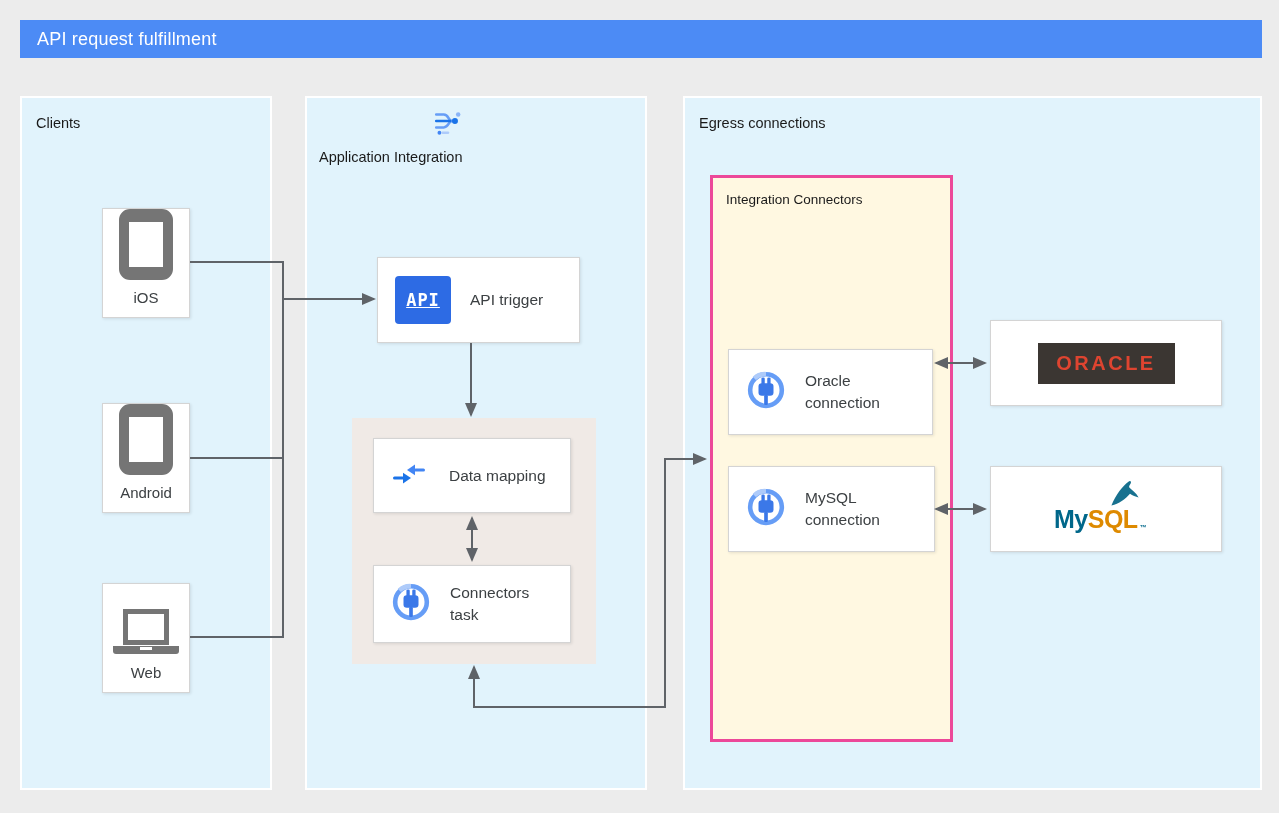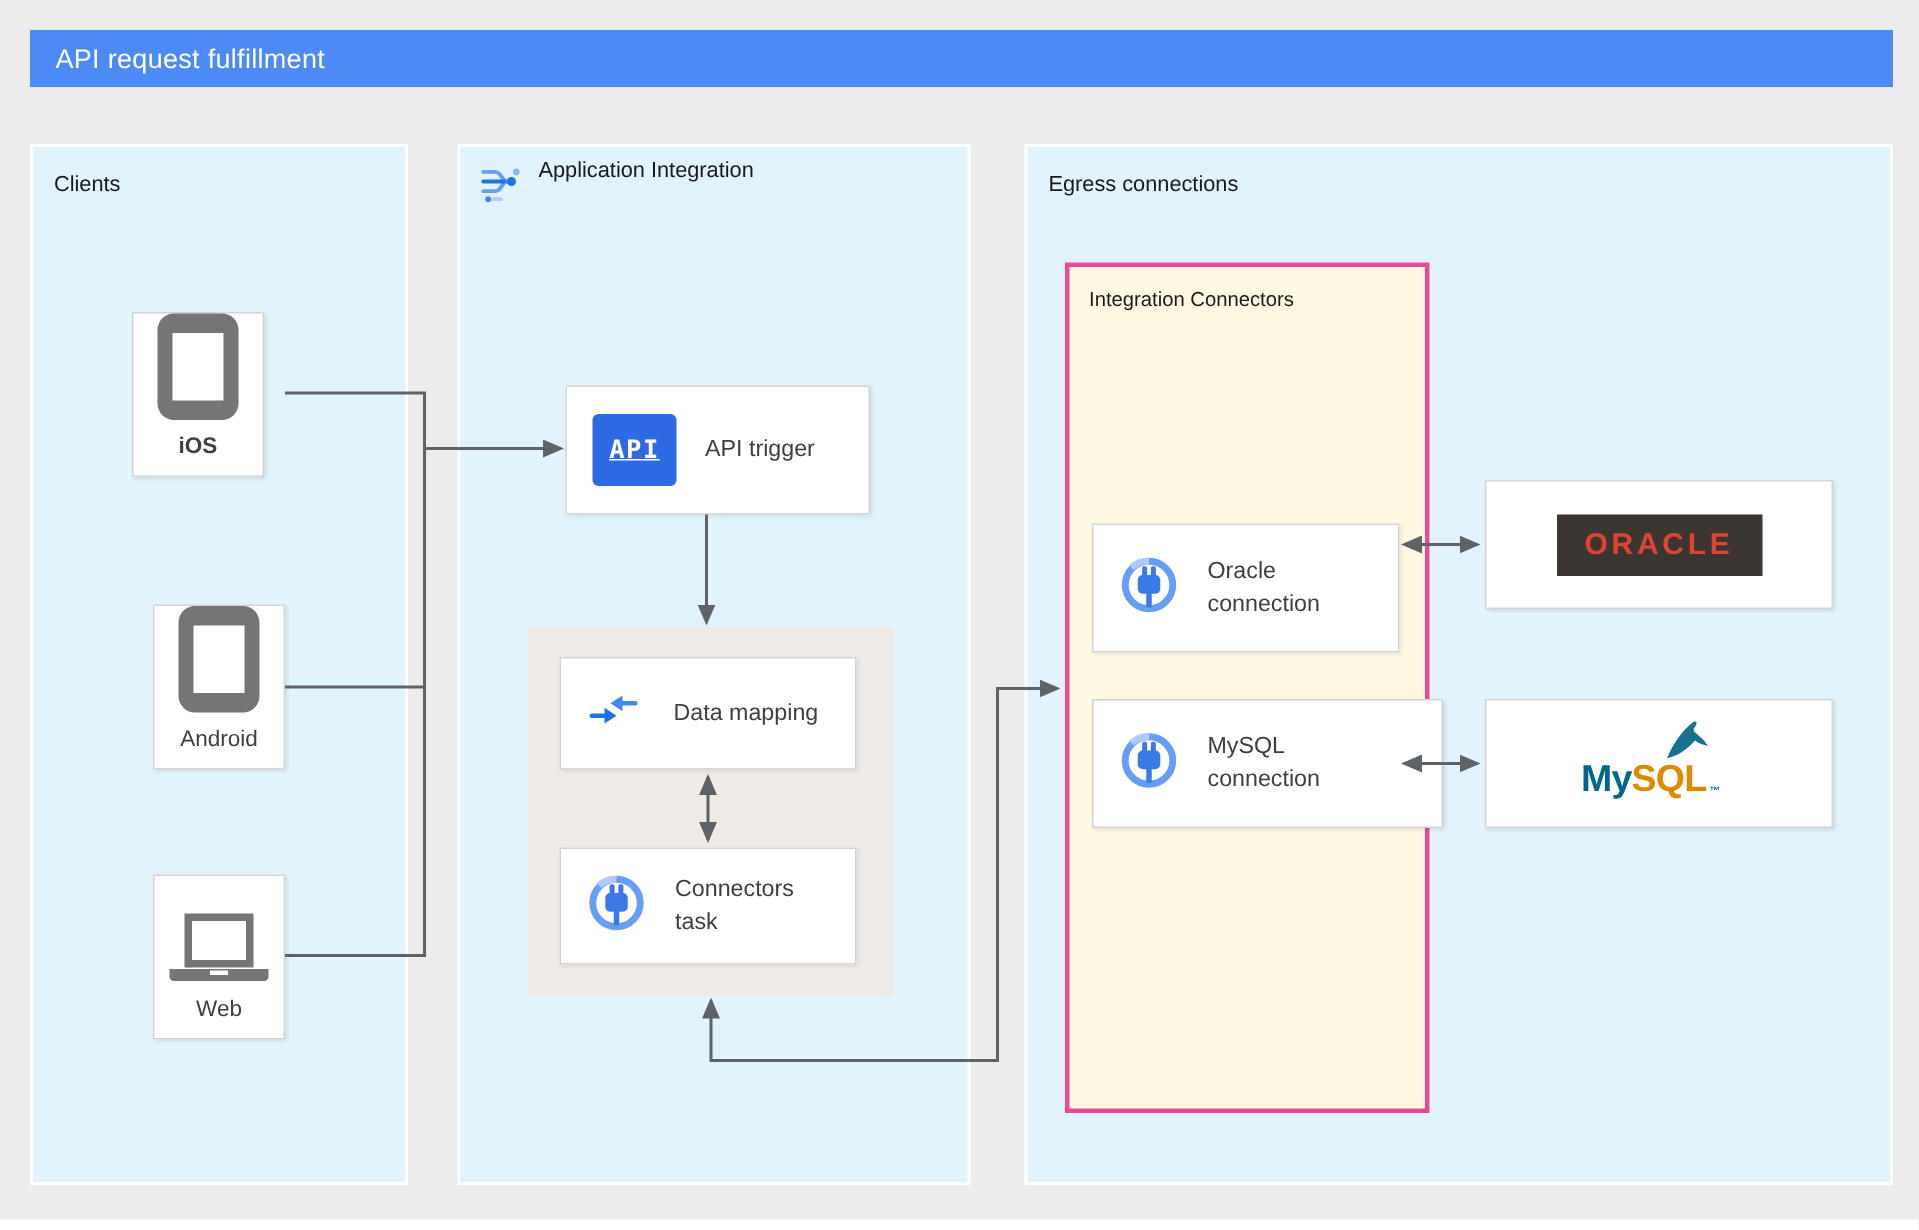--- a/index.html
+++ b/index.html
@@ -28,22 +28,22 @@
   .zone-clients { left:20px;  top:96px; width:252px; height:694px; }
   .zone-appint  { left:305px; top:96px; width:342px; height:694px; }
   .zone-egress  { left:683px; top:96px; width:579px; height:694px; }
 
   .zone-title {
     position:absolute; left:14px; top:17px;
     font-size:14.5px; color:#1a1a1a;
   }
   .zone-title-row {
     position:absolute; left:12px; top:8px;
-    display:flex; align-items:flex-start; gap:10px;
-    font-size:14.5px; color:#1a1a1a;
+    display:flex; align-items:flex-end; gap:10px;
+    font-size:14.5px; color:#1a1a1a;flex-direction:column;
   }
 
   .group-beige {
     left:352px; top:418px; width:244px; height:246px;
     background:#F0EAE6;
   }
   .group-yellow {
     left:710px; top:175px; width:243px; height:567px;
     background:#FFF8E1; border:3px solid #ec4899;
   }
@@ -157,21 +157,21 @@
 <div class="abs zone zone-egress">
   <div class="zone-title">Egress connections</div>
 </div>
 
 <div class="abs group-beige"></div>
 
 <div class="abs group-yellow">
   <div class="group-title">Integration Connectors</div>
 </div>
 
-<div class="abs card device-card" style="left:88px; top:208px;font-weight:bold;">
+<div class="abs card device-card" style="left:102px; top:208px;">
   <div class="phone-icon"></div>
   <div class="dev-label">iOS</div>
 </div>
 
 <div class="abs card device-card" style="left:102px; top:403px;">
   <div class="phone-icon"></div>
   <div class="dev-label">Android</div>
 </div>
 
 <div class="abs card device-card" style="left:102px; top:583px;">
@@ -229,21 +229,21 @@
         <rect x="18.5" y="9" width="4" height="9" rx="1.5"></rect>
         <rect x="25.5" y="9" width="4" height="9" rx="1.5"></rect>
         <rect x="15" y="16" width="18" height="15" rx="4"></rect>
         <rect x="21.8" y="30" width="4.4" height="12" rx="1.5"></rect>
       </g>
     </svg>
   </span>
   <div class="node-label w2">Oracle connection</div>
 </div>
 
-<div class="abs card node-card" style="left:728px; top:466px; width:234px; height:86px;">
+<div class="abs card node-card" style="left:728px; top:466px; width:207px; height:86px;">
   <span>
     <svg width="40" height="40" viewBox="0 0 48 48">
       <circle cx="24" cy="24" r="19" fill="none" stroke="#669DF6" stroke-width="5.5"></circle>
       <path d="M10 10 A19 19 0 0 1 24 5" fill="none" stroke="#AECBFA" stroke-width="5.5"></path>
       <g fill="#3B78E8">
         <rect x="18.5" y="9" width="4" height="9" rx="1.5"></rect>
         <rect x="25.5" y="9" width="4" height="9" rx="1.5"></rect>
         <rect x="15" y="16" width="18" height="15" rx="4"></rect>
         <rect x="21.8" y="30" width="4.4" height="12" rx="1.5"></rect>
       </g>

